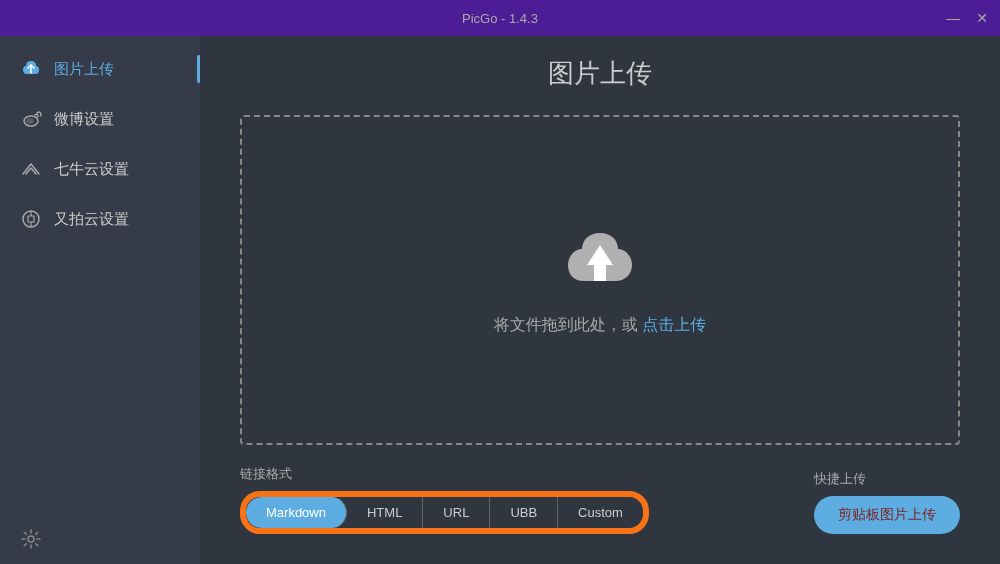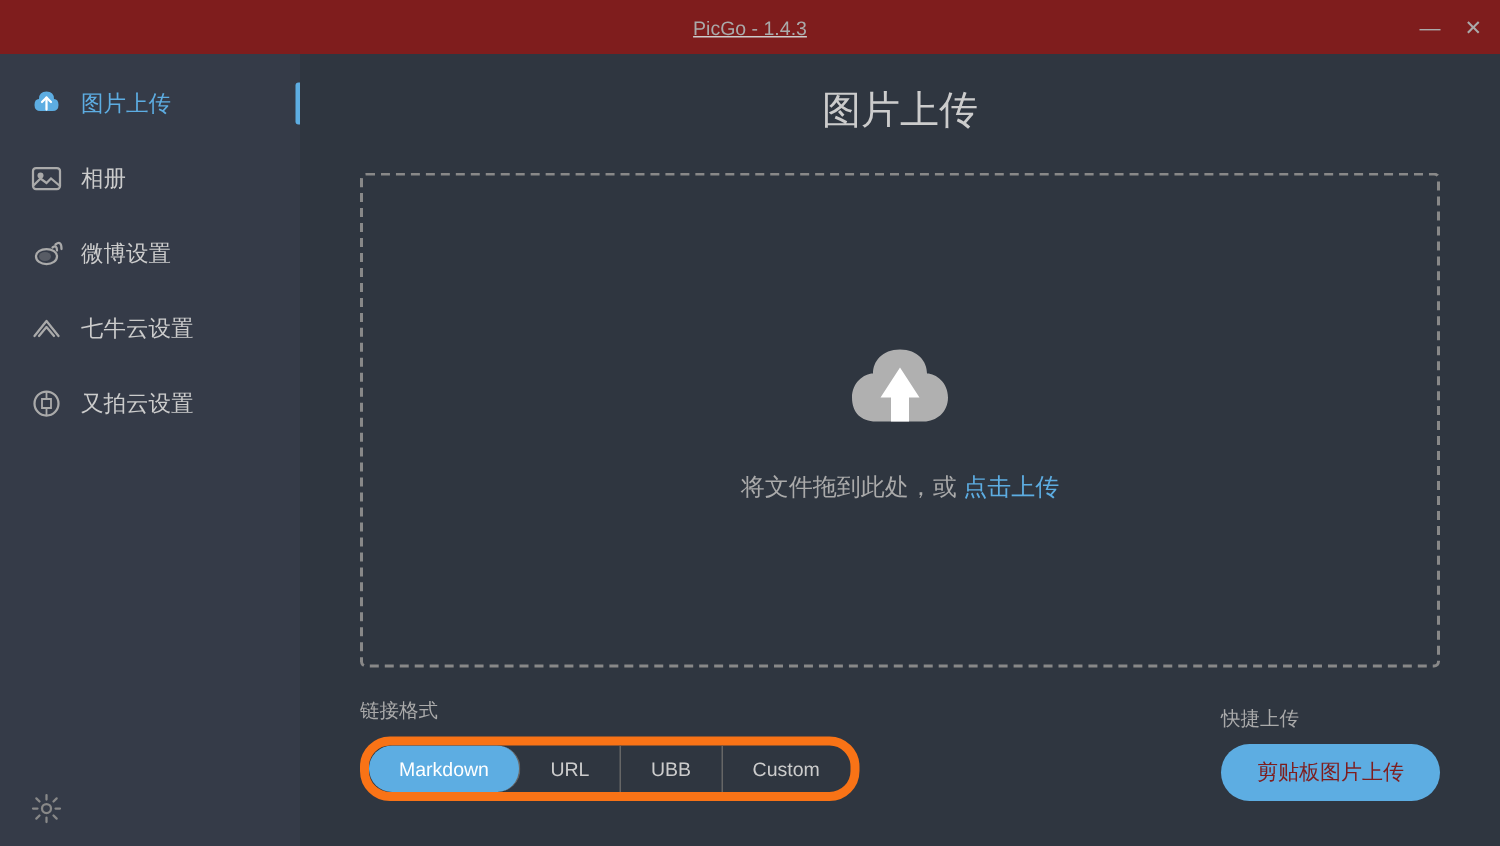--- a/index.html
+++ b/index.html
@@ -10,27 +10,26 @@
       font-family: "Microsoft YaHei", "PingFang SC", sans-serif;
       color: #ccc;
       overflow: hidden;
       display: flex;
       flex-direction: column;
     }
 
     
     .titlebar {
       height: 36px;
-      background: #7f1d1d;
+      background: #4c1d95;
       display: flex;
       align-items: center;
       justify-content: center;
       position: relative;
       flex-shrink: 0;
-      text-decoration: underline;
     }
     .titlebar-title {
       font-size: 13px;
       color: #aaa;
     }
     .titlebar-controls {
       position: absolute;
       right: 12px;
       top: 50%;
       transform: translateY(-50%);
@@ -237,30 +236,20 @@
       <span class="sidebar-icon">
         <svg width="22" height="22" viewBox="0 0 22 22" fill="none">
           <path d="M11 3 Q16 3 16 8 Q19 8 19 12 Q19 16 15 16 H7 Q3 16 3 12 Q3 8 6 8 Q6 3 11 3Z" fill="#5dade2" stroke="none"></path>
           <polyline points="8,10 11,7 14,10" stroke="#fff" stroke-width="1.5" fill="none" stroke-linecap="round" stroke-linejoin="round"></polyline>
           <line x1="11" y1="7" x2="11" y2="15" stroke="#fff" stroke-width="1.5" stroke-linecap="round"></line>
         </svg>
       </span>
       <span class="sidebar-label">图片上传</span>
     </div>
 
-    <div class="sidebar-item">
-      <span class="sidebar-icon">
-        <svg width="22" height="22" viewBox="0 0 22 22" fill="none">
-          <rect x="2" y="4" width="18" height="14" rx="2" stroke="#aaa" stroke-width="1.5" fill="none"></rect>
-          <circle cx="7" cy="9" r="2" fill="#aaa"></circle>
-          <path d="M2 16 L7 11 L11 14 L14 11 L20 16" stroke="#aaa" stroke-width="1.5" fill="none"></path>
-        </svg>
-      </span>
-      <span class="sidebar-label">相册</span>
-    </div>
 
     <div class="sidebar-item">
       <span class="sidebar-icon">
         <svg width="22" height="22" viewBox="0 0 22 22" fill="none">
           <ellipse cx="11" cy="13" rx="7" ry="5" stroke="#aaa" stroke-width="1.5" fill="none"></ellipse>
           <path d="M15 7 Q18 5 18 9" stroke="#aaa" stroke-width="1.5" fill="none" stroke-linecap="round"></path>
           <path d="M17 5 Q21 2 21 8" stroke="#aaa" stroke-width="1.5" fill="none" stroke-linecap="round"></path>
           <ellipse cx="10" cy="13" rx="4" ry="3" fill="#aaa" opacity="0.3"></ellipse>
         </svg>
       </span>
@@ -313,20 +302,21 @@
         <span>将文件拖到此处，或</span> <span class="upload-link">点击上传</span>
       </p>
     </div>
 
     <div class="bottom-toolbar">
 
       <div class="link-format-section">
         <span class="section-label">链接格式</span>
         <div class="format-buttons">
           <button class="format-btn active">Markdown</button>
+          <button class="format-btn">HTML</button>
           <button class="format-btn">URL</button>
           <button class="format-btn">UBB</button>
           <button class="format-btn">Custom</button>
         </div>
       </div>
 
       <div class="quick-upload-section">
         <span class="section-label">快捷上传</span>
         <button class="quick-upload-btn">剪贴板图片上传</button>
       </div>

